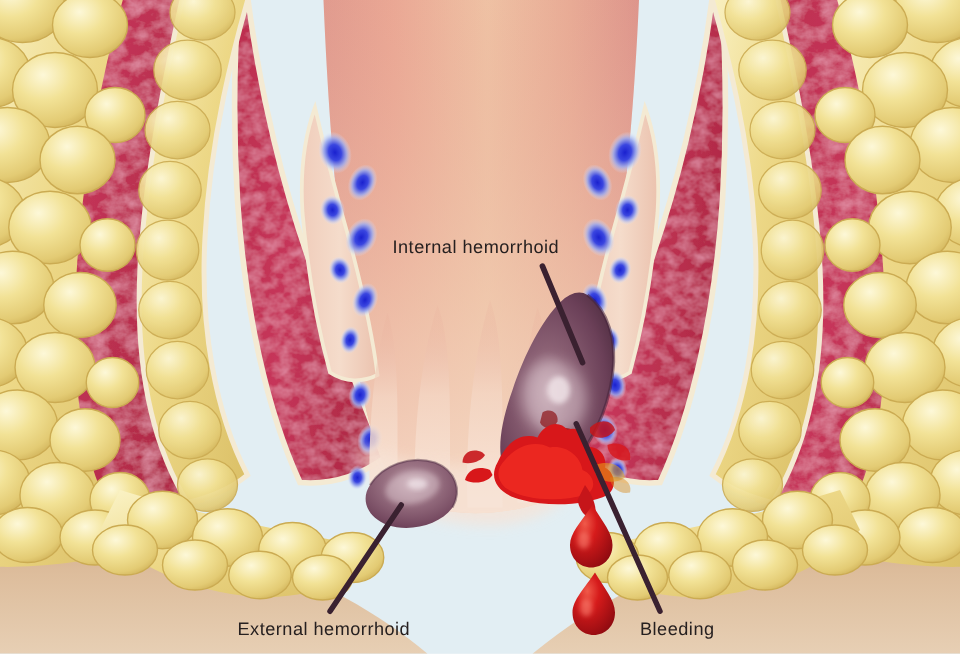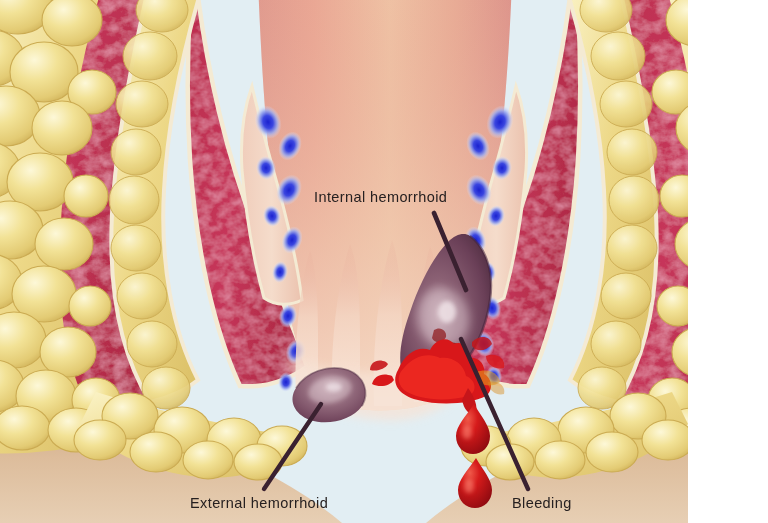--- a/index.html
+++ b/index.html
@@ -1,18 +1,18 @@
 <!DOCTYPE html>
 <html><head>
 <meta charset="utf-8">
 <title>Hemorrhoid Anatomy Illustration</title>
 <style>
   html,body{margin:0;padding:0;background:#ffffff;}
   #stage{
-    position:relative;width:688px;height:523px;overflow:hidden;
+    position:relative;width:768px;height:523px;overflow:hidden;
     font-family:"Liberation Sans", sans-serif;
     text-align:center;
   }
   #stage svg{display:block;width:768px;height:523px;}
   .lbl{
     font-family:"Liberation Sans", sans-serif;
     font-size:14.5px;
     fill:#262020;
     letter-spacing:0.4px;
   }

